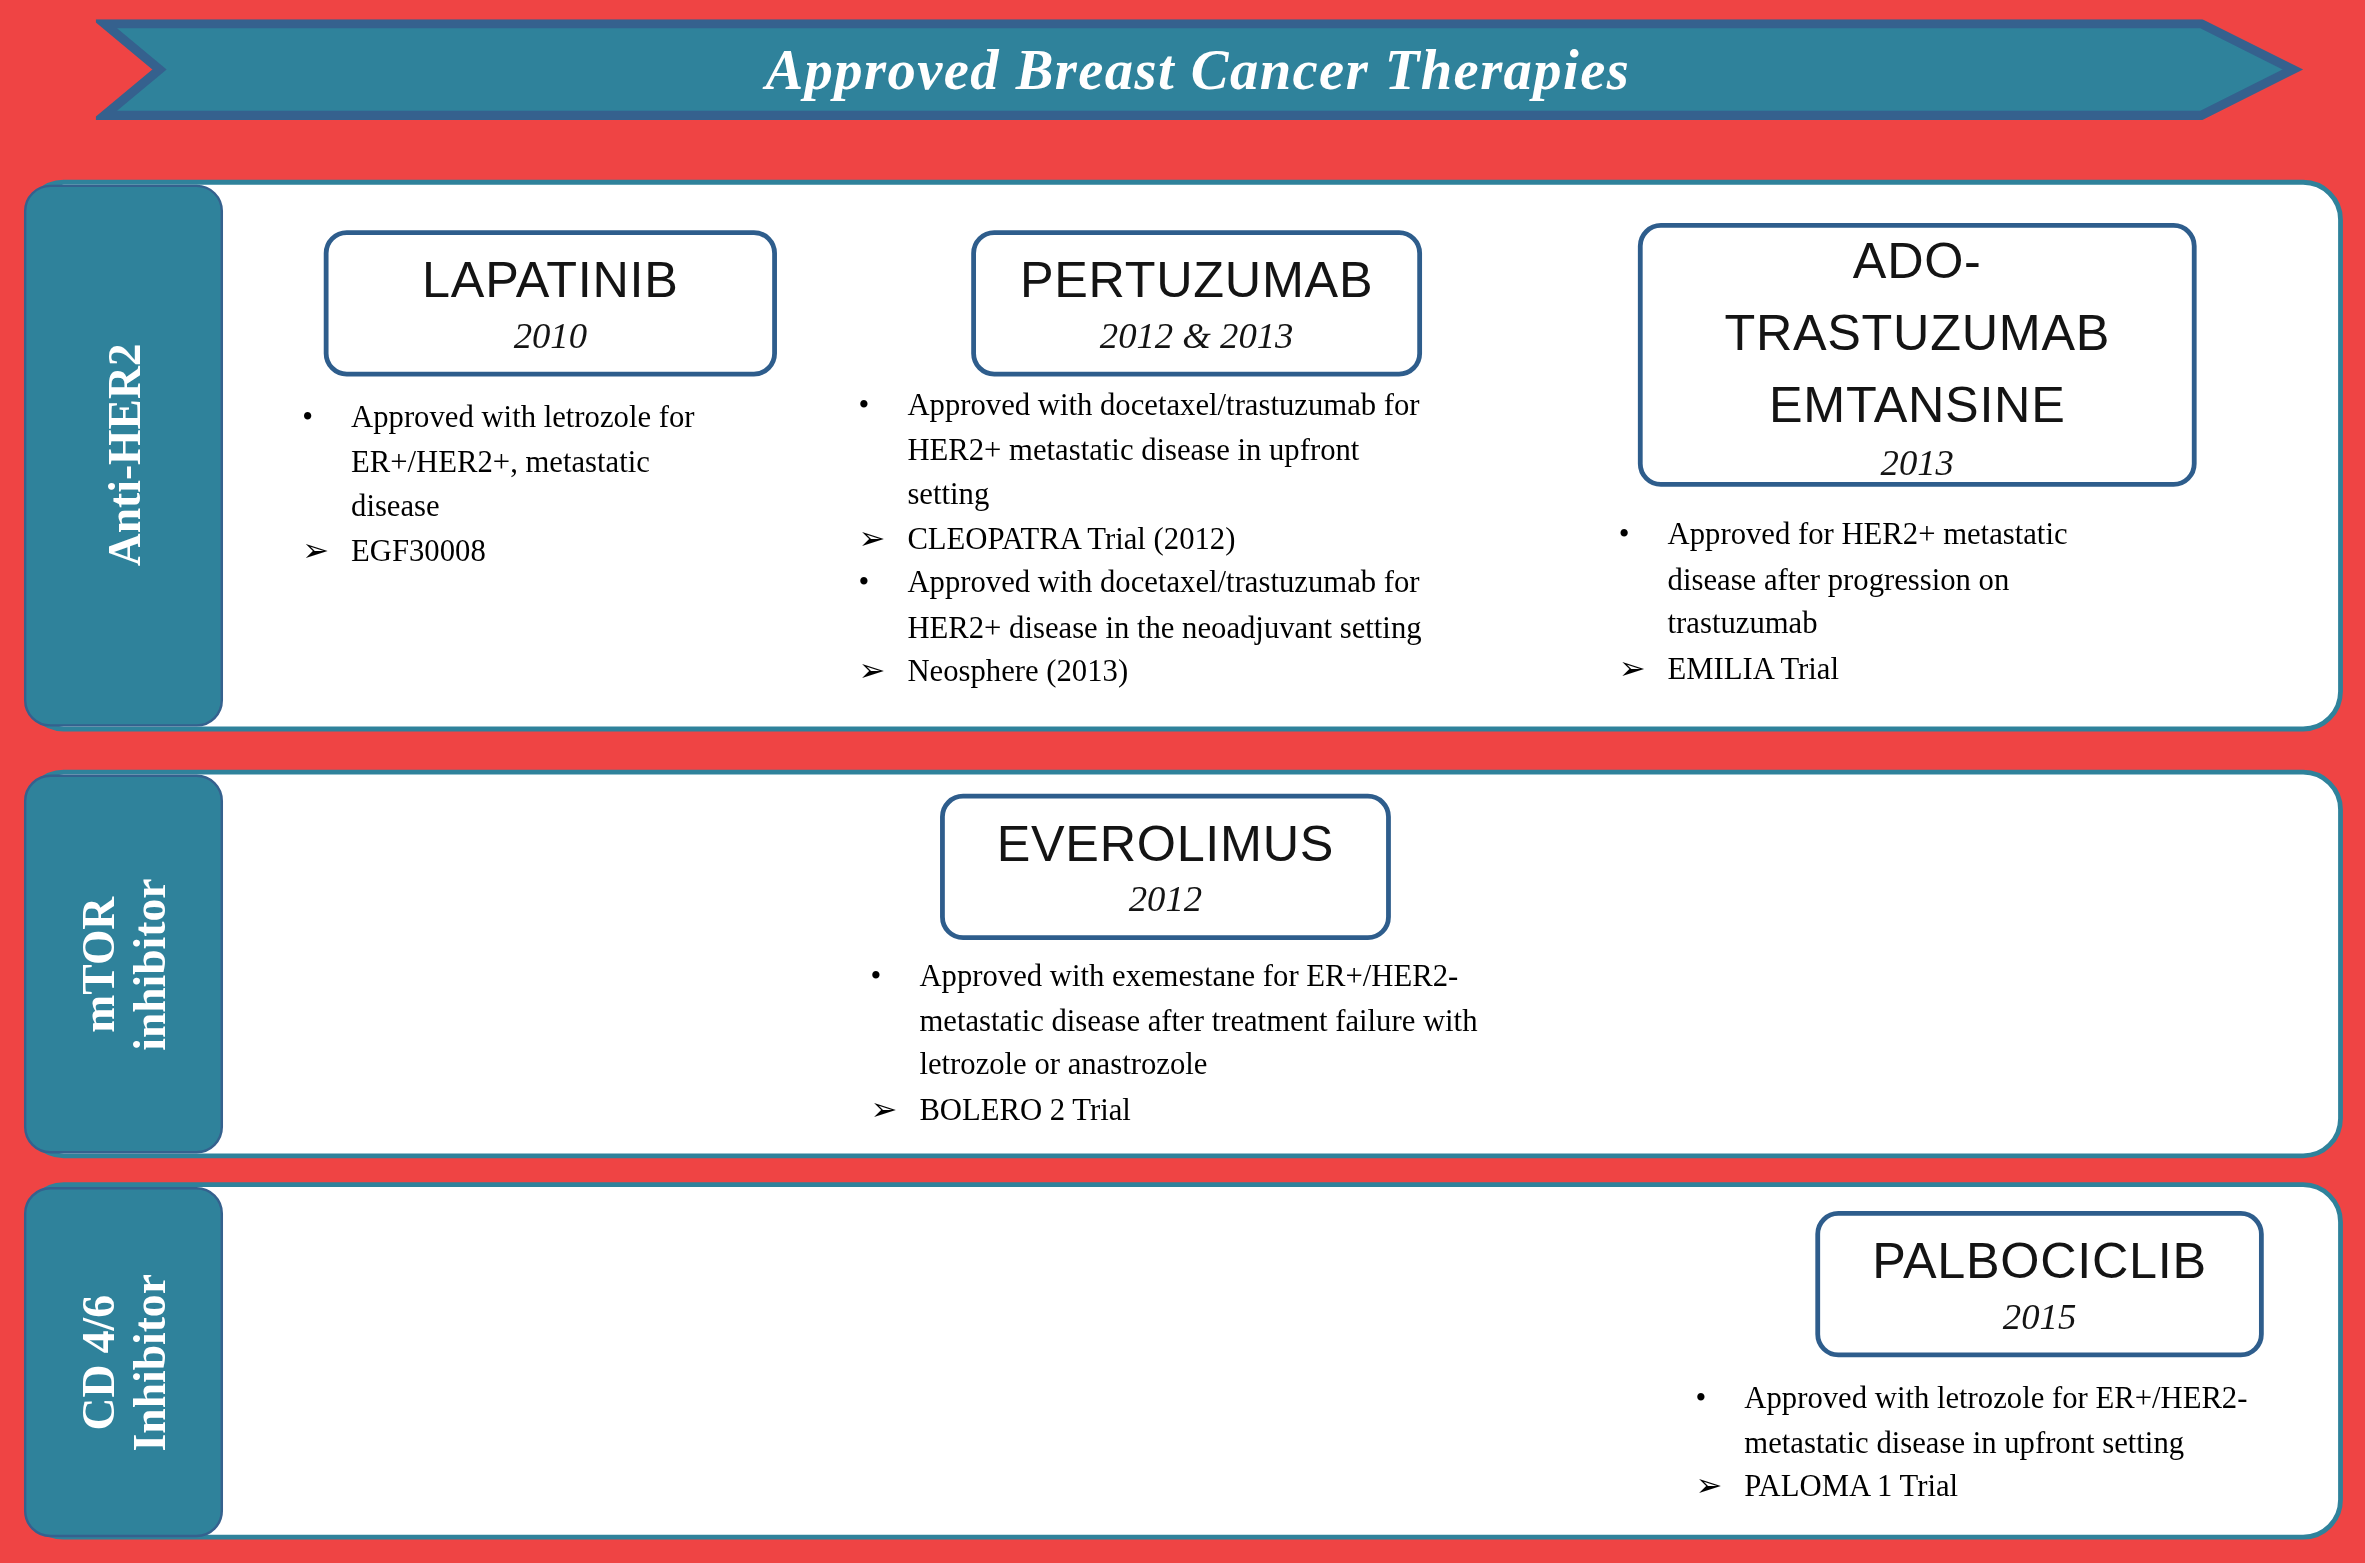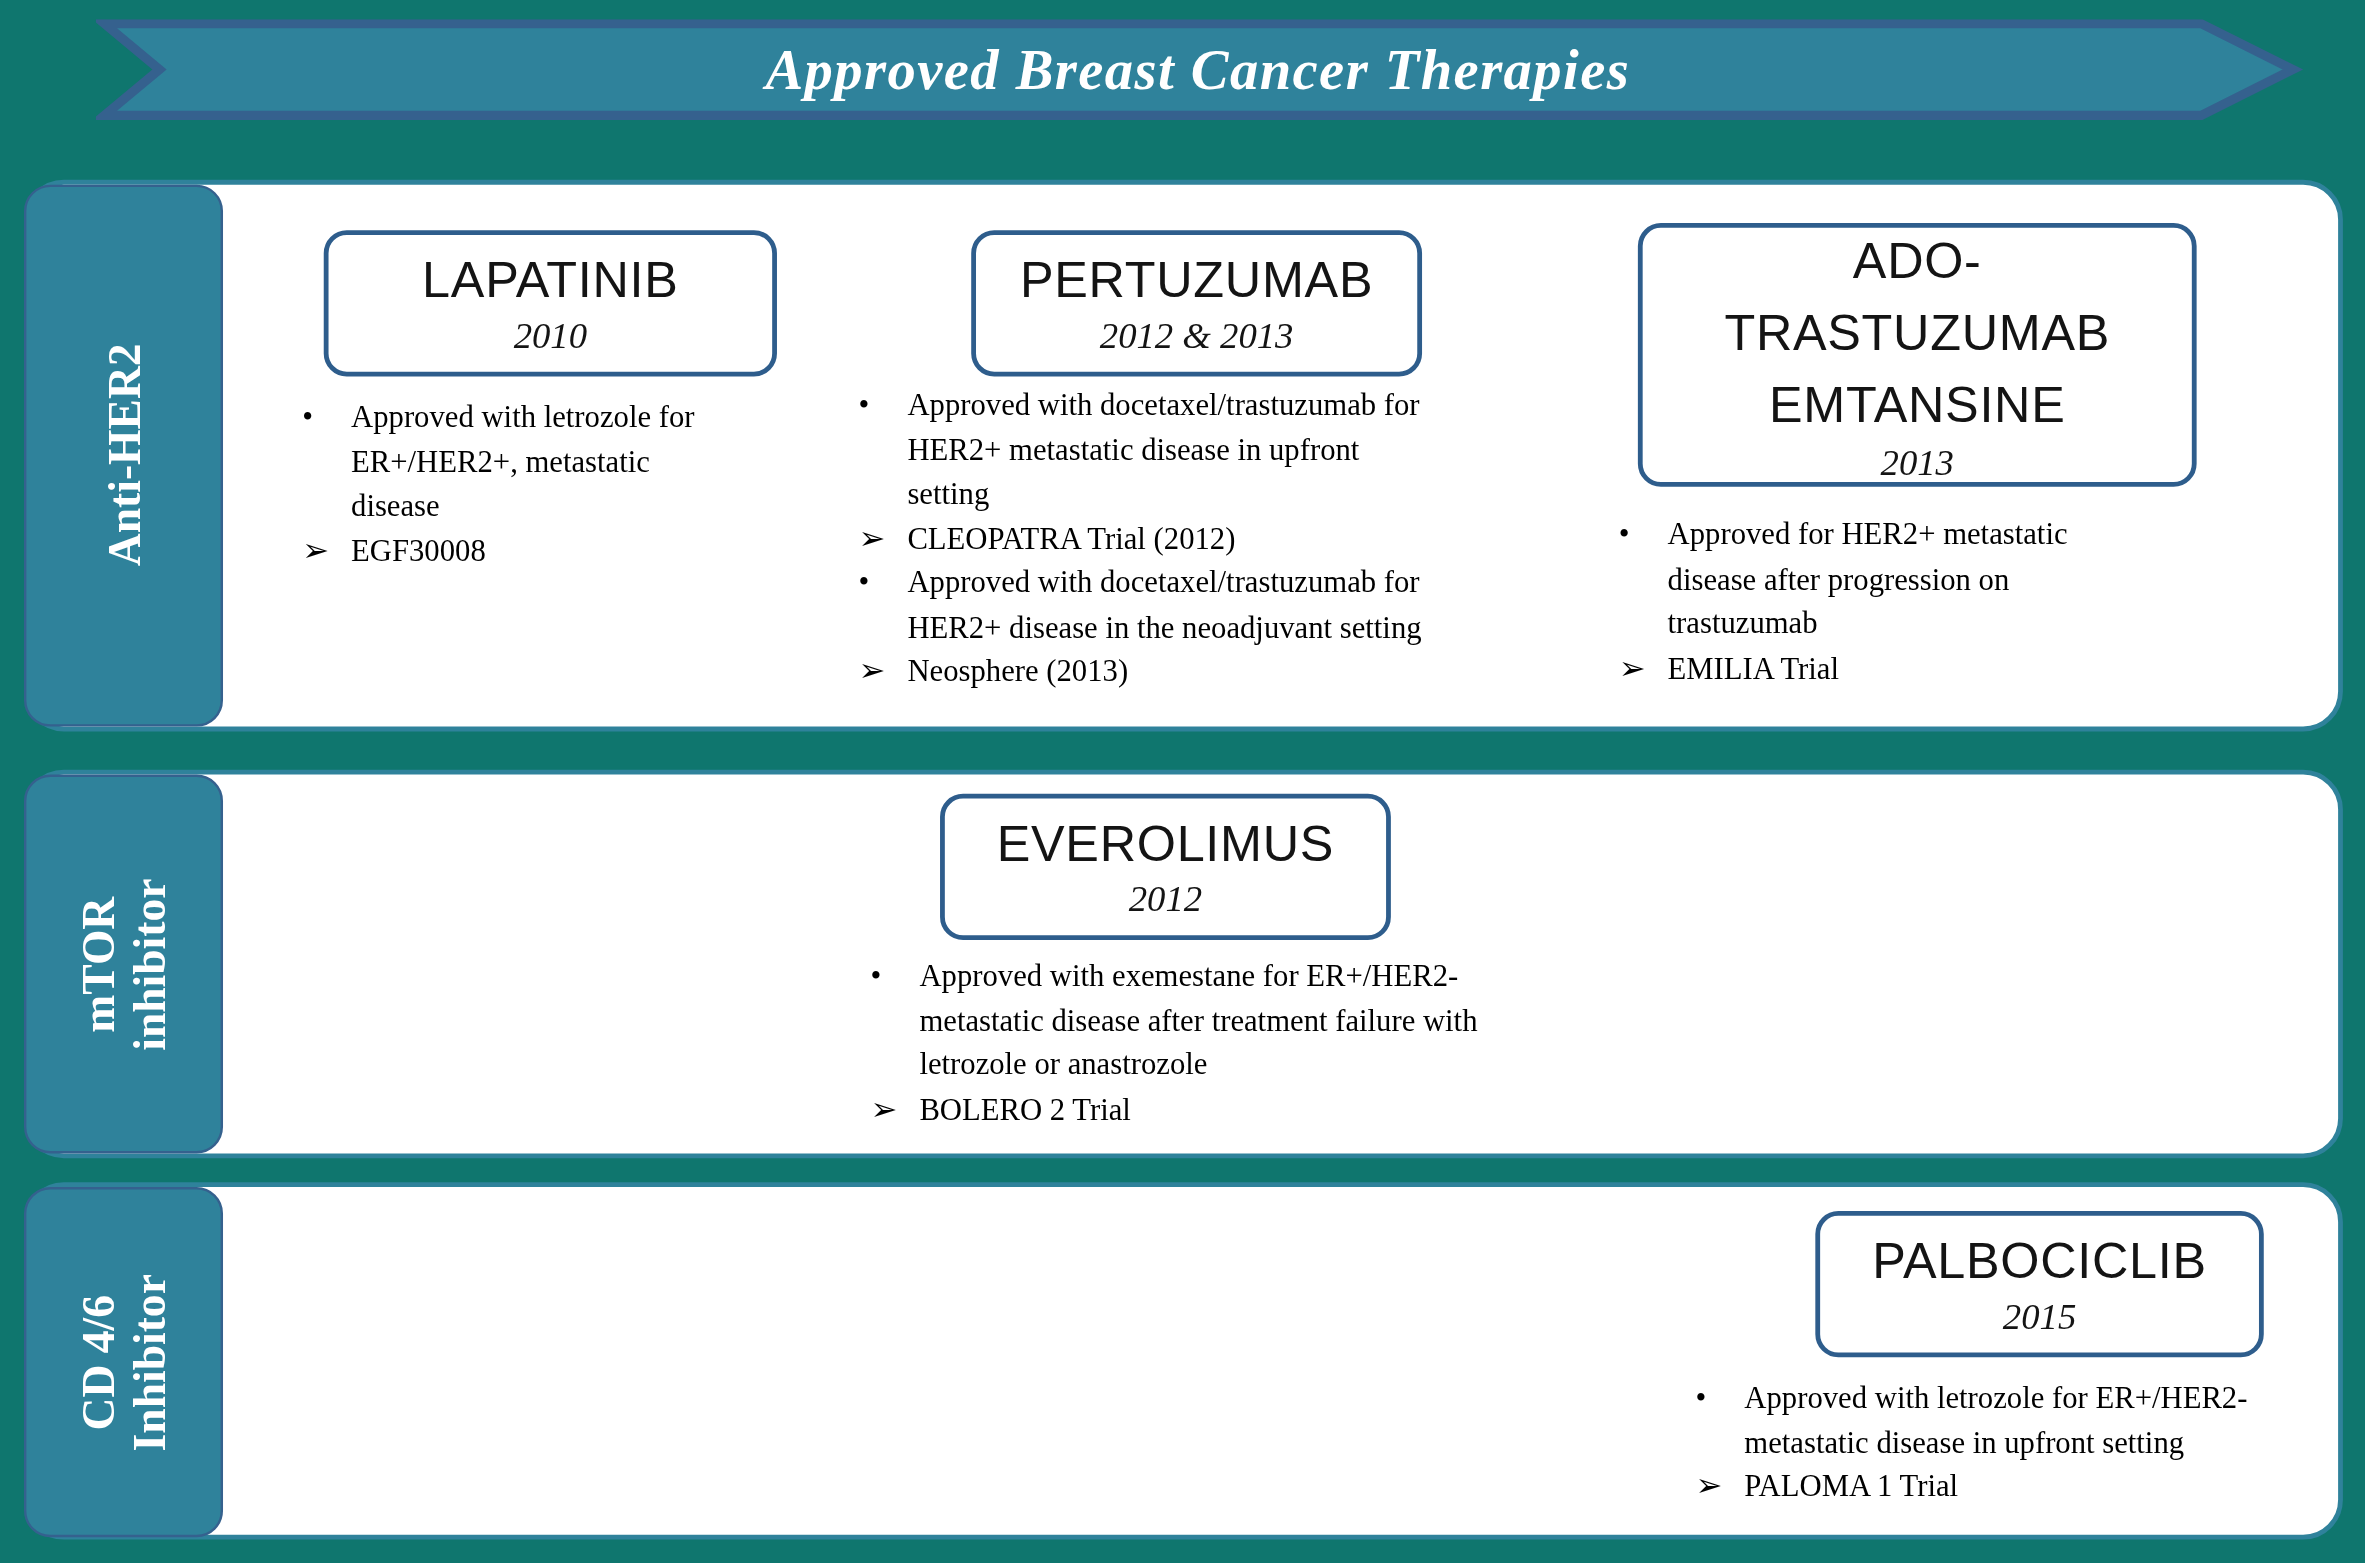--- a/index.html
+++ b/index.html
@@ -1,16 +1,16 @@
 <!DOCTYPE html>
 <html style="font-size:10.2px"><head>
 <meta charset="utf-8">
 <style>
   html,body{margin:0;padding:0;background:#ffffff;}
-  #viewport{position:relative;width:2366px;height:1563px;overflow:hidden;background:#0f766e;
+  #viewport{position:relative;width:2366px;height:1563px;overflow:hidden;background:#ef4444;
             font-family:"Liberation Serif", serif;}
   #stage{position:absolute;left:0;top:0;width:986px;height:652px;
          transform:scale(2.39806);transform-origin:0 0;}
 
   
   .banner-svg{position:absolute;left:40px;top:7.7px;width:921px;height:42px;}
   .banner-title{position:absolute;left:244px;top:15.3px;width:511px;height:28px;
     color:#ffffff;font-family:"Liberation Serif",serif;font-style:italic;font-weight:600;
     font-size:23.6px;line-height:28px;text-align:center;letter-spacing:0.6px;white-space:nowrap;}
 

